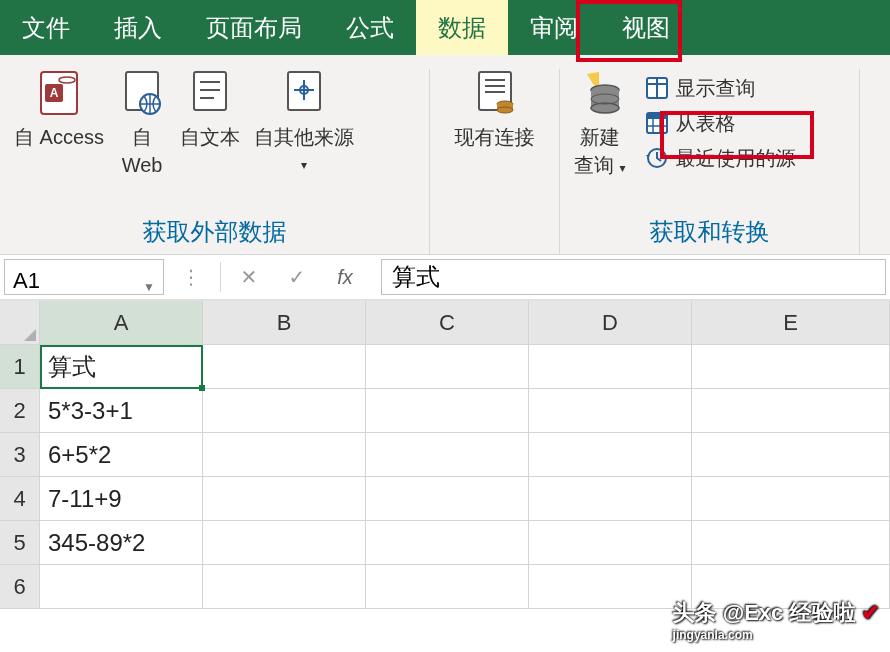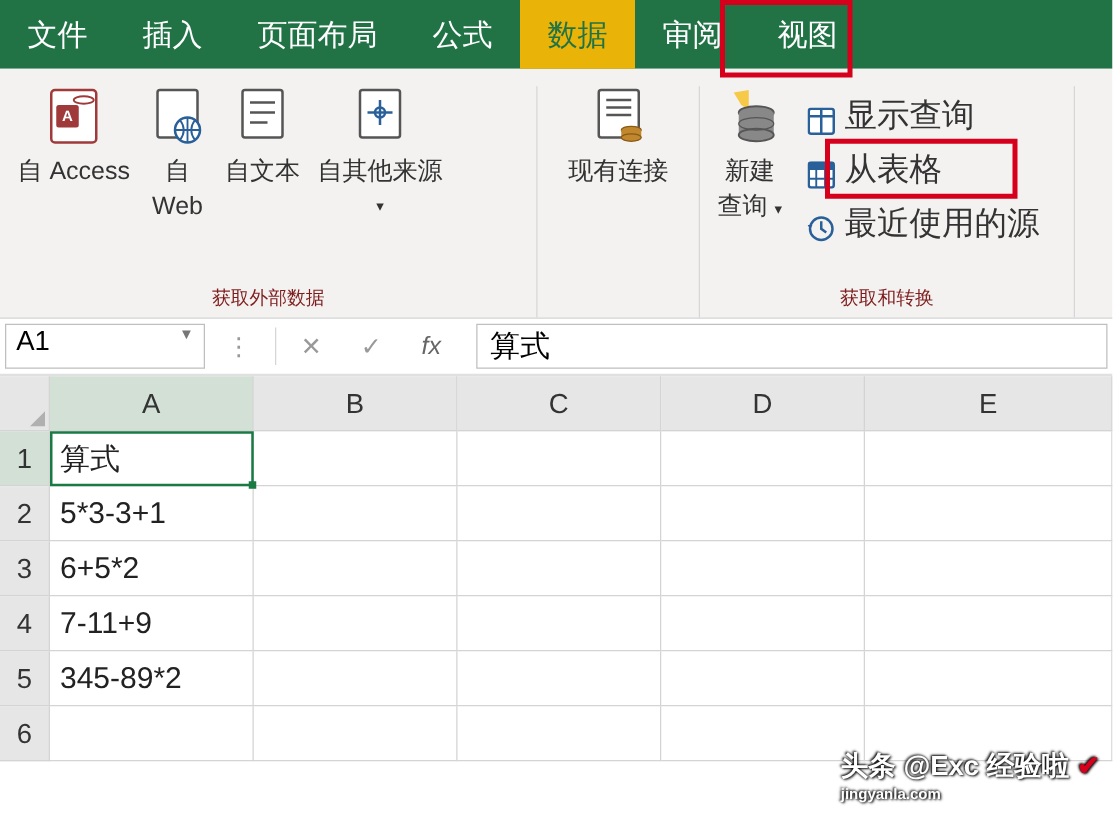--- a/index.html
+++ b/index.html
@@ -1,42 +1,42 @@
 <!DOCTYPE html>
 <html><head>
 <meta charset="utf-8">
 <style>
   * { box-sizing: border-box; margin: 0; padding: 0; }
   body { font-family: "Microsoft YaHei", "SimSun", Arial, sans-serif; background: #fff; width: 890px; height: 652px; overflow: hidden; position: relative; }
   
   
   .ribbon-tabs { background: #217346; height: 55px; display: flex; align-items: center; padding: 0; }
   .tab { color: #fff; font-size: 24px; padding: 0 22px; height: 55px; display: flex; align-items: center; cursor: pointer; }
-  .tab.active { background: #eab308; color: #217346; }
+  .tab.active { background: #fef9c3; color: #217346; }
   .tab-highlight { position: absolute; border: 4px solid #d6001c; }
   .highlight-data { left: 576px; top: 0px; width: 106px; height: 62px; }
   
   
   .ribbon { background: #f3f2f1; height: 200px; border-bottom: 1px solid #d6d6d6; display: flex; padding-top: 14px; }
   .group { border-right: 1px solid #d6d6d6; display: flex; flex-direction: column; justify-content: space-between; padding: 0 14px 6px 14px; }
   .group-buttons { display: flex; gap: 14px; align-items: flex-start; }
   .big-btn { display: flex; flex-direction: column; align-items: center; cursor: pointer; font-size: 20px; color: #333; }
   .big-btn .icon-box { width: 48px; height: 48px; display: flex; align-items: center; justify-content: center; margin-bottom: 6px; }
   .big-btn .label { text-align: center; line-height: 28px; }
-  .group-label { text-align: center; font-size: 15px; color: #7f1d1d; margin-top: 6px; }
+  .group-label { text-align: center; font-size: 24px; color: #0369a1; margin-top: 6px; }
   
   .small-btns { display: flex; flex-direction: column; gap: 4px; padding-top: 4px; }
-  .small-btn { display: flex; align-items: flex-end; gap: 6px; font-size: 26px; color: #333; cursor: pointer; padding: 2px 4px; }
+  .small-btn { display: flex; align-items: flex-start; gap: 6px; font-size: 20px; color: #333; cursor: pointer; padding: 2px 4px; }
   .small-btn .icon-sm { width: 26px; height: 26px; display:flex; align-items:center; justify-content:center;}
   
   .highlight-fromtable { left: 660px; top: 111px; width: 154px; height: 48px; }
   
   
   .formula-bar { display: flex; align-items: center; height: 46px; border-bottom: 2px solid #e0e0e0; padding: 8px 4px; gap: 8px; }
-  .name-box { width: 160px; height: 36px; border: 1px solid #bfbfbf; display: flex; align-items: flex-start; justify-content: space-between; padding: 0 8px; font-size: 22px; }
+  .name-box { width: 160px; height: 36px; border: 1px solid #bfbfbf; display: flex; align-items: flex-end; justify-content: space-between; padding: 0 8px; font-size: 22px; }
   .name-box .dd { color: #777; font-size: 12px; }
   .fb-sep { width: 1px; height: 30px; background: #d6d6d6; }
   .fb-btn { width: 40px; height: 36px; display:flex; align-items:center; justify-content:center; color: #999; font-size: 20px; cursor:pointer; }
   .fb-btn.dots { letter-spacing: 2px; }
   .fx { font-style: italic; color: #666; }
   .formula-input { flex: 1; border: 1px solid #bfbfbf; height: 36px; font-size: 24px; padding: 0 10px; display:flex; align-items:center; margin-left: 8px; }
   
   
   .sheet { display: grid; grid-template-columns: 40px 163px 163px 163px 163px 198px; }
   .col-head, .row-head, .cell, .corner { border-right: 1px solid #d4d4d4; border-bottom: 1px solid #d4d4d4; font-size: 22px; display:flex; align-items:center; height: 44px; }

